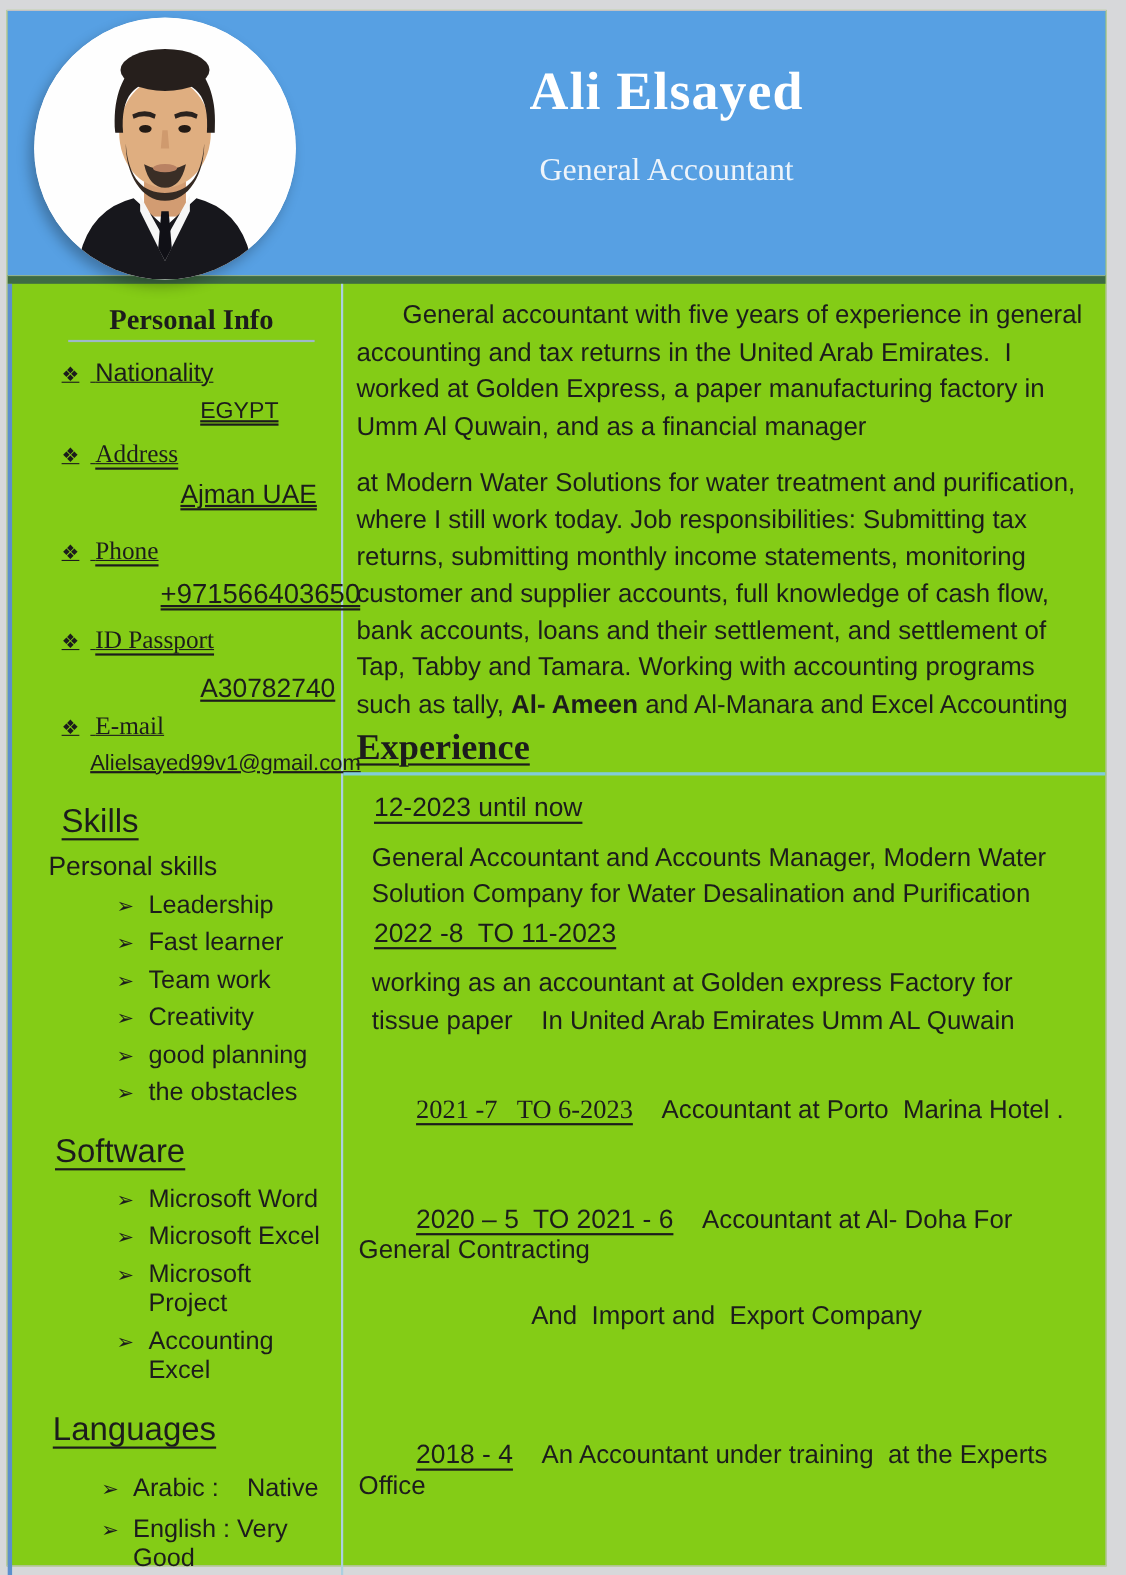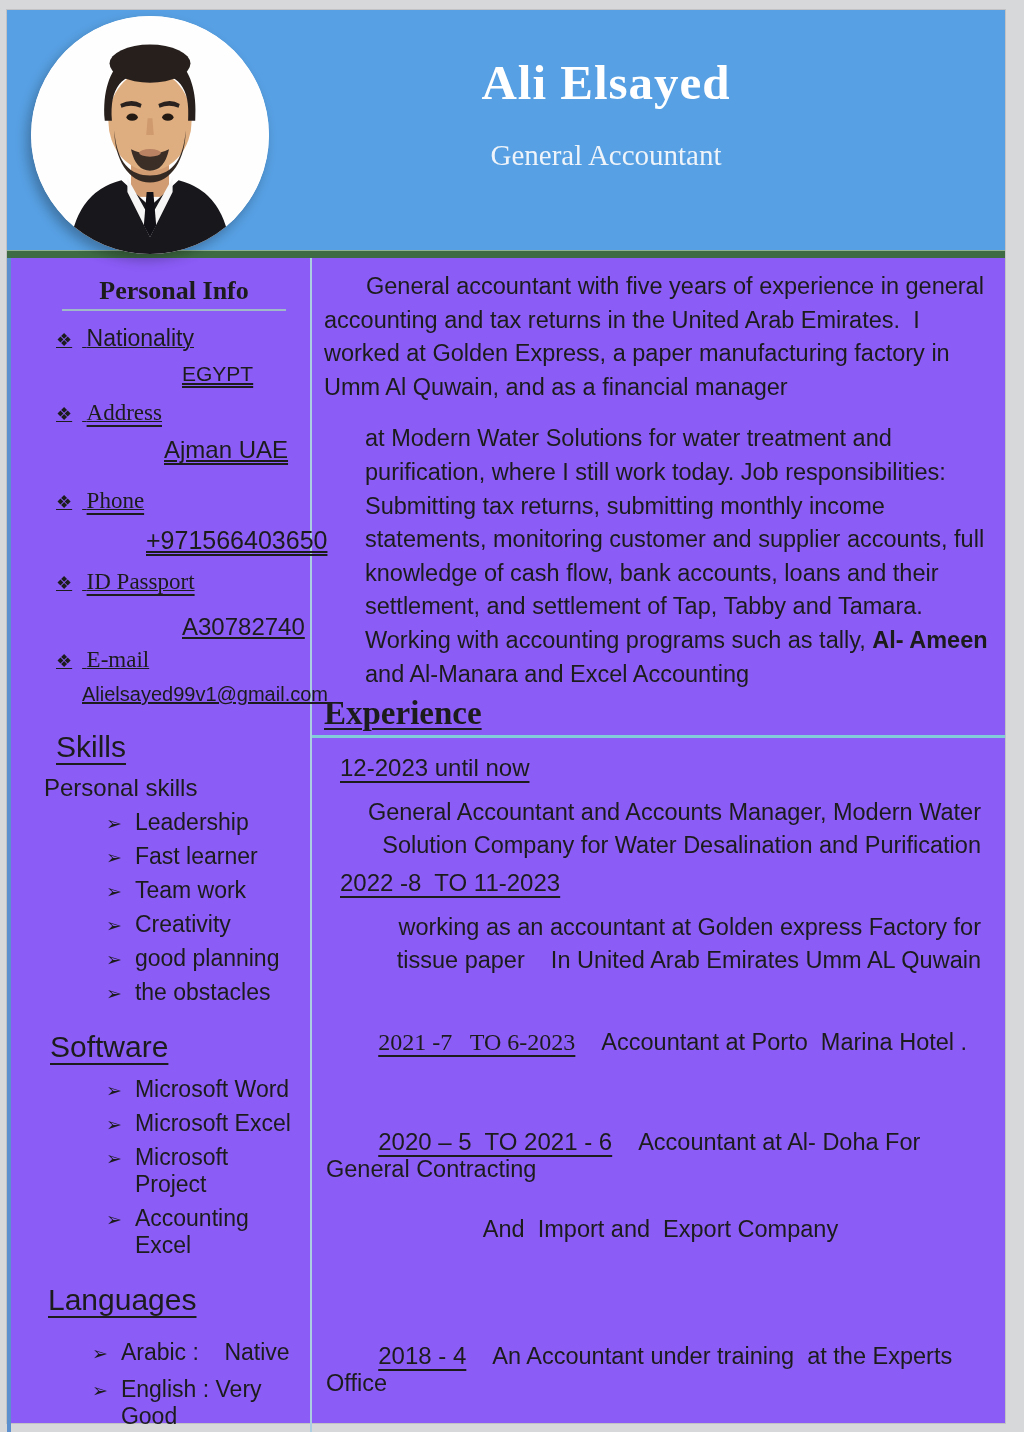--- a/index.html
+++ b/index.html
@@ -7,21 +7,21 @@
   body {
     width:1024px; height:1432px;
     background:#d7d8da;
     font-family:"Liberation Sans", sans-serif;
     color:#1c1c1c;
     position:relative; overflow:hidden;
   }
   .page {
     position:absolute; left:6px; top:9px;
     width:1000px; height:1415px;
-    background:#8b5cf6;
+    background:#84cc16;
     border:1px solid #c2c2c4;
   }
   
   .header { position:relative; height:240px; background:#57A0E3; }
   .photo-wrap {
     position:absolute; left:24px; top:6px;
     width:238px; height:238px; border-radius:50%;
     overflow:hidden; background:#ffffff;
     box-shadow:-4px 6px 12px rgba(0,0,0,.28);
   }
@@ -77,33 +77,33 @@
   .personal-skills { font-size:24px; margin:10px 0 2px 2px; }
   ul.arrows { list-style:none; margin:4px 0 0 0; padding:0 0 0 64px; }
   ul.arrows li { font-size:23px; margin:7px 0; display:flex; align-items:baseline; white-space:pre-wrap; }
   ul.arrows li .arrow { font-size:19px; margin-right:13px; flex:0 0 auto; }
   ul.arrows.lang { padding-left:50px; margin-top:22px; }
   ul.arrows.lang li { margin:10px 0; }
 
   
   .para { font-size:23.5px; line-height:1.43; white-space:pre-wrap; }
   .para.first { text-indent:42px; margin-top:4px; }
-  .para.second { margin-top:18px;margin-left:41px; }
+  .para.second { margin-top:18px; }
   .sec-h {
     font-family:"Liberation Serif", serif; font-weight:bold; font-size:33px;
     margin-top:4px; display:inline-block;
     text-decoration:underline; text-decoration-thickness:2px; text-underline-offset:4px;
   }
   .cyan-line { height:3px; background:#82CCDA; margin:3px -10px 4px -12px; }
   .exp-date {
     display:inline-block; font-size:24px; white-space:pre-wrap;
     text-decoration:underline; text-decoration-thickness:2px; text-underline-offset:5px;
   }
   .exp-date.block { margin:12px 0 0 16px; }
-  .exp-desc { text-align:right; font-size:23.5px; line-height:1.42; margin-top:14px; white-space:pre-wrap; padding:0 14px; }
+  .exp-desc { text-align:left; font-size:23.5px; line-height:1.42; margin-top:14px; white-space:pre-wrap; padding:0 14px; }
   .exp-row { margin-top:18px; font-size:23.5px; white-space:pre-wrap; padding-left:2px; }
   .exp-row .after-date { margin-left:26px; }
   .exp-center2 { text-align:center; font-size:23.5px; margin-top:6px; white-space:pre-wrap; }
 </style>
 </head>
 <body>
 
 <div class="page">
 
   <div class="header">

